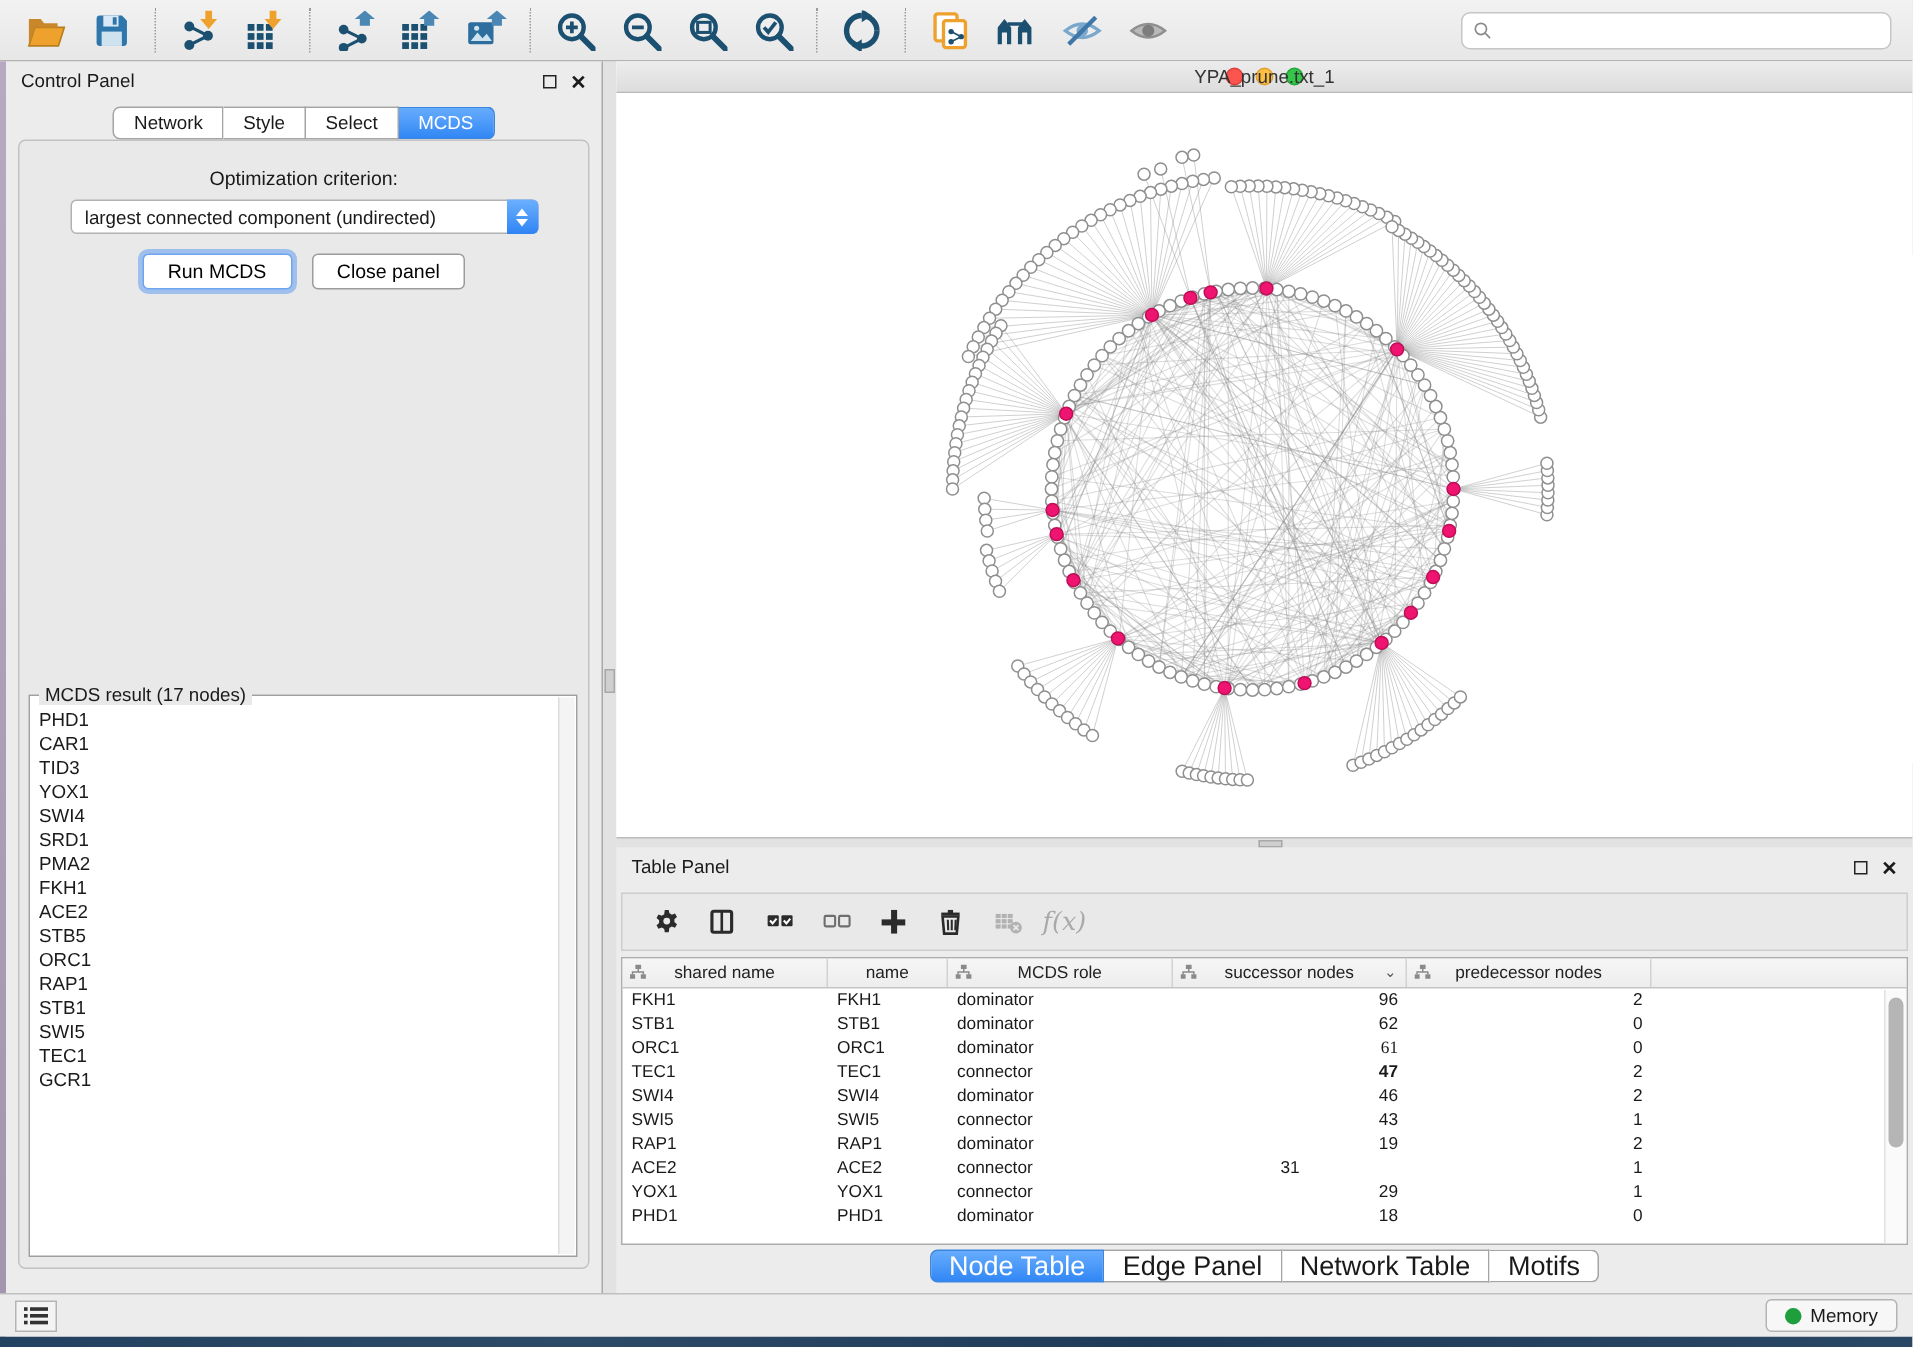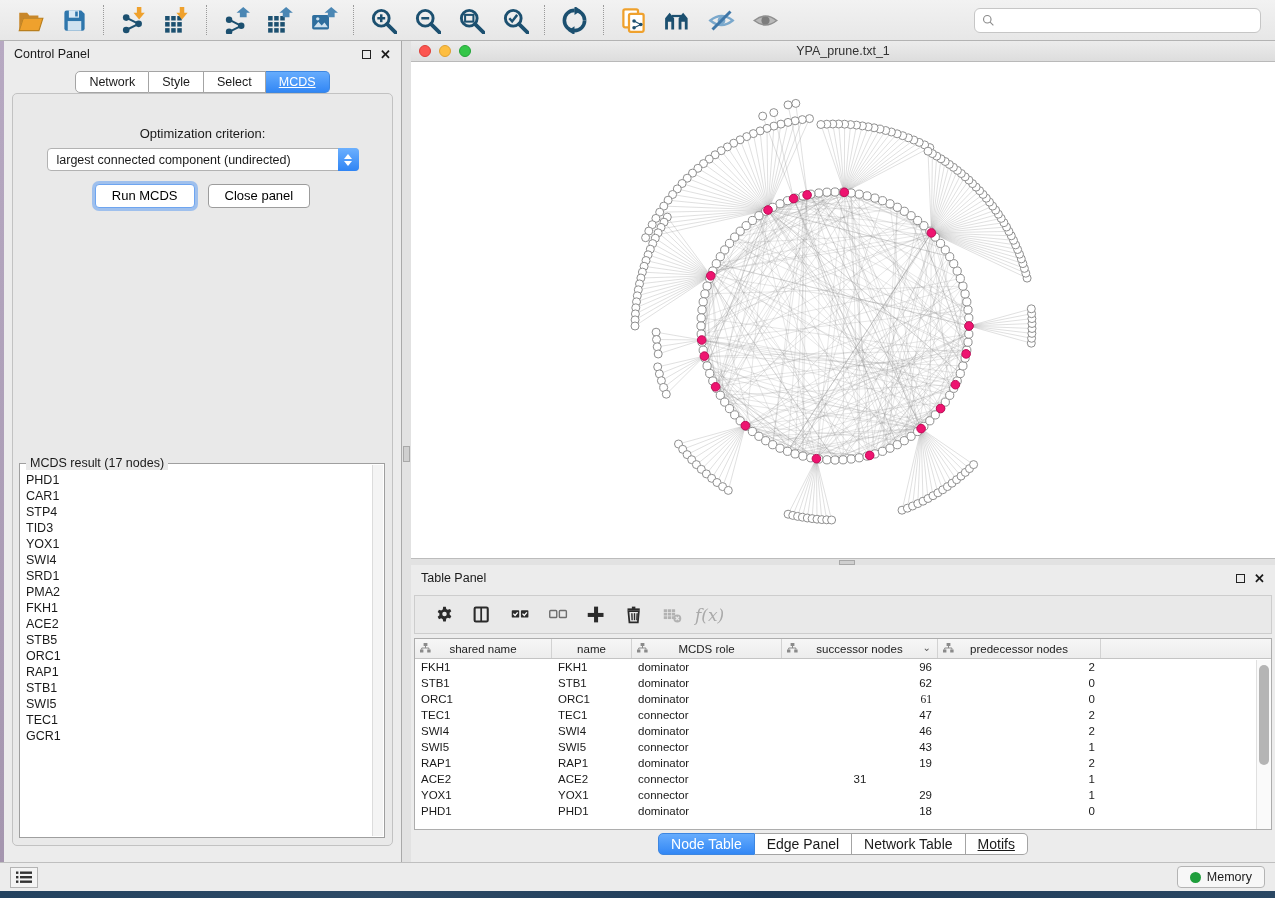--- a/index.html
+++ b/index.html
@@ -32,26 +32,26 @@
   .panel-header { height:26px; display:flex; align-items:center; padding:0 10px; font-size:12.5px; }
   .panel-header .ph-title { flex:1; }
   .ph-icons { display:flex; gap:9px; align-items:center; }
   .ph-float { width:9px; height:9px; border:1.5px solid #222; display:inline-block; }
   .ph-close { font-size:13px; font-weight:bold; line-height:9px; }
 
   .seg-tabs { display:flex; justify-content:center; margin-top:4px; }
   .seg { border:1px solid #a4a4a4; border-left:none; background:#fff; font-size:12.5px;
     padding:3px 13px; height:22px; display:flex; align-items:center; }
   .seg:first-child { border-left:1px solid #a4a4a4; border-radius:5px 0 0 5px; }
-  .seg:last-child { border-radius:0 5px 5px 0;text-decoration:underline; }
+  .seg:last-child { border-radius:0 5px 5px 0; }
   .seg.active { background:linear-gradient(#66acfd,#3287f5); color:#fff; border-color:#3d86e0; }
 
   .tab-content { position:absolute; left:8px; right:8px; top:52px; bottom:16px;
     background:#e9e9e9; border:1px solid #c2c2c2; border-radius:5px; }
-  .opt-label { text-align:center; font-size:13px; margin-top:32px; }
+  .opt-label { text-align:center; font-size:13px; margin-top:17px; }
   .dropdown { margin:7px auto 0; width:312px; height:23px; background:#fff; border:1px solid #b2b2b2;
     border-radius:4px; display:flex; align-items:center; position:relative; }
   .dropdown .dd-value { flex:1; font-size:12.5px; padding-left:9px; white-space:nowrap; }
   .dd-stepper { width:21px; height:23px; margin:-1px -1px -1px 0; border-radius:0 4px 4px 0;
     background:linear-gradient(#6cb0fe,#2f84f4); display:flex; flex-direction:column; align-items:center; justify-content:center; gap:2px; }
   .dd-up { width:0;height:0;border-left:4px solid transparent;border-right:4px solid transparent;border-bottom:5px solid #fff; }
   .dd-down { width:0;height:0;border-left:4px solid transparent;border-right:4px solid transparent;border-top:5px solid #fff; }
   .btn-row { display:flex; justify-content:center; gap:13px; margin-top:13px; }
   .push-btn { background:#fff; border:1px solid #9c9c9c; border-radius:4px; font-size:13px;
     font-family:"Liberation Sans",sans-serif; padding:4px 16px; height:24px; line-height:14px; }
@@ -62,21 +62,21 @@
   .result-legend { position:absolute; top:-8px; left:6px; background:#e9e9e9; padding:0 4px; font-size:12.5px; }
   .result-list { position:absolute; inset:8px 13px 2px 6px; overflow:hidden; font-size:12.5px; line-height:16px; }
   .result-scroll { position:absolute; top:1px; bottom:1px; right:1px; width:11px; background:#f4f4f4; border-left:1px solid #dcdcdc; }
 
   
   .v-divider { position:absolute; left:402px; top:41px; width:9px; height:821px; background:#e2e2e2; }
   .v-grip { position:absolute; left:1px; top:405px; width:7px; height:16px; background:#cfcfcf; border:1px solid #a8a8a8; }
 
   .network-window { position:absolute; left:411px; top:41px; width:864px; height:517px; background:#fff; }
   .net-titlebar { height:21px; background:linear-gradient(#ececec,#dddddd); border-bottom:1px solid #b9b9b9;
-    display:flex; align-items:center; padding:0 8px; position:relative; }
+    display:flex; align-items:center; padding:0 8px; position:relative;justify-content:center; }
   .lights { display:flex; gap:8px; }
   .light { width:12px; height:12px; border-radius:50%; }
   .light.red { background:#fc5550; border:1px solid #dd3e38; }
   .light.yellow { background:#fdbe41; border:1px solid #dfa131; }
   .light.green { background:#35c649; border:1px solid #24a439; }
   .net-title { position:absolute; left:0; right:0; text-align:center; font-size:12.5px; color:#333; }
   .net-canvas { width:864px; height:495px; display:block; background:#fff; }
 
   .h-divider { position:absolute; left:411px; top:558px; width:864px; height:7px; background:#e2e2e2; border-top:1px solid #bcbcbc; }
   .h-grip { position:absolute; left:428px; top:1px; width:16px; height:5px; background:#cfcfcf; border:1px solid #a8a8a8; }
@@ -96,21 +96,21 @@
     border-right:1px solid #d2d2d2; position:relative; }
   .th .tree-ic { position:absolute; left:5px; top:4px; }
   .sort-caret { font-size:10px; color:#555; position:absolute; right:6px; top:3px; }
   .tbody .tr { display:flex; height:16px; align-items:center; }
   .td { font-size:11.5px; padding:0 6px; white-space:nowrap; overflow:hidden; }
   .td.num { text-align:right; }
   .tbl-scroll { position:absolute; top:21px; bottom:0; right:0; width:15px; background:#fafafa; border-left:1px solid #e0e0e0; }
   .tbl-thumb { position:absolute; top:5px; left:2px; width:10px; height:100px; background:#b5b5b5; border-radius:5px; }
 
   .tp-tabs { position:absolute; left:0; right:0; top:268px; display:flex; justify-content:center; }
-  .tp-tabs .seg { font-size:14px; padding:3px 12px; }
+  .tp-tabs .seg { font-size:18px; padding:3px 12px; }
 
   
   .status-bar { position:absolute; left:0; top:862px; width:1275px; height:29px; background:#ececec; border-top:1px solid #bfbfbf;
     display:flex; align-items:center; padding:0 10px; }
   .list-btn { width:28px; height:21px; border:1px solid #b4b4b4; background:#f4f4f4; display:flex; align-items:center; justify-content:center; }
   .status-spacer { flex:1; }
   .memory-btn { height:22px; border:1px solid #b4b4b4; background:#f7f7f7; border-radius:4px;
     display:flex; align-items:center; gap:6px; padding:0 12px; font-size:12.5px; }
   .mem-dot { width:11px; height:11px; border-radius:50%; }
 </style>
@@ -323,21 +323,20 @@
     </div>
     <div class="btn-row">
       <button class="push-btn focused">Run MCDS</button>
       <button class="push-btn">Close panel</button>
     </div>
     <div class="result-group">
       <span class="result-legend">MCDS result (17 nodes)</span>
       <div class="result-list" id="mcdsList">
           <div>PHD1</div>
           <div>CAR1</div>
-          <div>STP4</div>
           <div>TID3</div>
           <div>YOX1</div>
           <div>SWI4</div>
           <div>SRD1</div>
           <div>PMA2</div>
           <div>FKH1</div>
           <div>ACE2</div>
           <div>STB5</div>
           <div>ORC1</div>
           <div>RAP1</div>
@@ -1276,21 +1275,21 @@
           <div class="td" style="width: 137px; text-align: left;">ORC1</div>
           <div class="td" style="width: 80px; text-align: left;">ORC1</div>
           <div class="td" style="width: 150px; text-align: left;">dominator</div>
           <div class="td num" style="width: 156px; text-align: right; font-family: Liberation Serif, serif;">61</div>
           <div class="td num" style="width: 163px; text-align: right;">0</div>
         </div>
         <div class="tr">
           <div class="td" style="width: 137px; text-align: left;">TEC1</div>
           <div class="td" style="width: 80px; text-align: left;">TEC1</div>
           <div class="td" style="width: 150px; text-align: left;">connector</div>
-          <div class="td num" style="width: 156px; text-align: right;">47</div>
+          <div class="td num" style="width: 156px; text-align: right; font-weight: bold;">47</div>
           <div class="td num" style="width: 163px; text-align: right;">2</div>
         </div>
         <div class="tr">
           <div class="td" style="width: 137px; text-align: left;">SWI4</div>
           <div class="td" style="width: 80px; text-align: left;">SWI4</div>
           <div class="td" style="width: 150px; text-align: left;">dominator</div>
           <div class="td num" style="width: 156px; text-align: right;">46</div>
           <div class="td num" style="width: 163px; text-align: right;">2</div>
         </div>
         <div class="tr">

